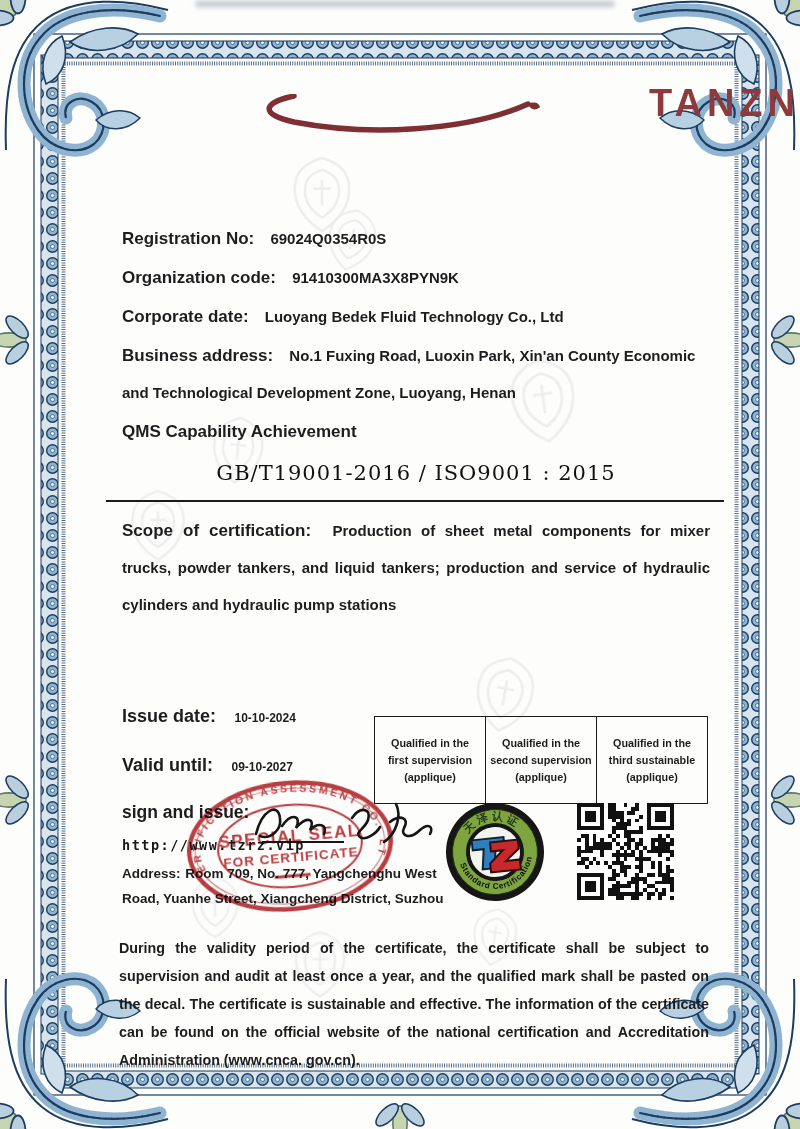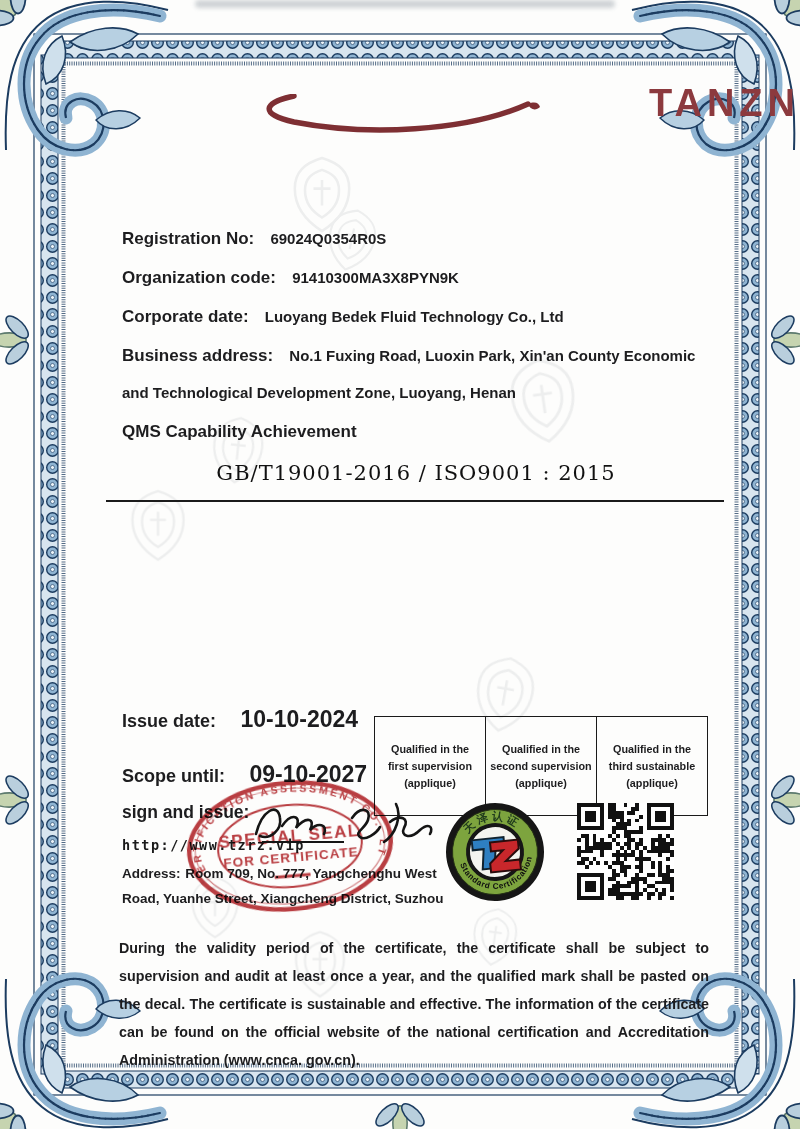--- a/index.html
+++ b/index.html
@@ -22,21 +22,21 @@
   .field .lbl{font-size:17px;margin-right:12px;}
   .field .val{font-size:15px;}
   .standard{font-family:"DejaVu Serif",serif;font-size:21px;font-weight:normal;color:#111;
             text-align:center;letter-spacing:1px;margin:8px 0 12px 0;line-height:30px;}
   .divider{border:none;border-top:2px solid #1b1b1b;margin:0 -14px 10px -16px;}
   .scope{text-align:justify;}
   
   .row-dates{position:absolute;left:122px;top:706px;width:586px;display:flex;justify-content:space-between;}
   .dates .dfield{font-weight:bold;margin-bottom:28px;white-space:nowrap;}
   .dates .lbl{font-size:18px;}
-  .dates .val{font-size:23px;margin-left:20px;}
+  .dates .val{font-size:12px;margin-left:14px;}
   .sup-table{border-collapse:collapse;margin-top:10px;padding-left:48px;}
   .sup-table td{border:1.6px solid #1a1a1a;width:104px;padding:6px 3px;text-align:center;
                 font-size:10.8px;font-weight:bold;line-height:17px;vertical-align:middle;}
   
   .sign-block{position:absolute;left:122px;top:802px;width:335px;}
   .sign-line{font-size:17.5px;font-weight:bold;}
   .url-line{font-family:"DejaVu Sans Mono",monospace;font-size:13.5px;font-weight:bold;
             letter-spacing:1.5px;margin-top:14px;color:#1a1a1a;}
   .addr-line{font-size:13.5px;font-weight:bold;line-height:25px;margin-top:8px;}
   .addr-line .lbl{margin-right:1px;text-align:center;}
@@ -146,30 +146,34 @@
     </p>
     <p class="field">
       <span class="lbl">Business address:</span>
       <span class="val">No.1 Fuxing Road, Luoxin Park, Xin'an County Economic and Technological Development Zone, Luoyang, Henan</span>
     </p>
     <p class="field">
       <span class="lbl">QMS Capability Achievement</span>
     </p>
     <p class="standard">GB/T19001-2016 / ISO9001 : 2015</p>
     <hr class="divider">
+    <p class="field scope">
+      <span class="lbl">Scope of certification:</span>
+      <span class="val">Production of sheet metal components for mixer trucks, powder tankers, and liquid tankers; production and service of hydraulic cylinders and hydraulic pump stations</span>
+    </p>
   </div>
 
   <div class="row-dates">
     <div class="dates">
       <div class="dfield">
         <span class="lbl">Issue date:</span>
         <span class="val">10-10-2024</span>
       </div>
       <div class="dfield">
-        <span class="lbl">Scope until:</span>
+        <span class="lbl">Valid until:</span>
         <span class="val">09-10-2027</span>
       </div>
     </div>
     <table class="sup-table">
       <tbody>
           <tr>
         <td>
           <div>Qualified in the</div>
           <div>first supervision</div>
           <div>(applique)</div>

